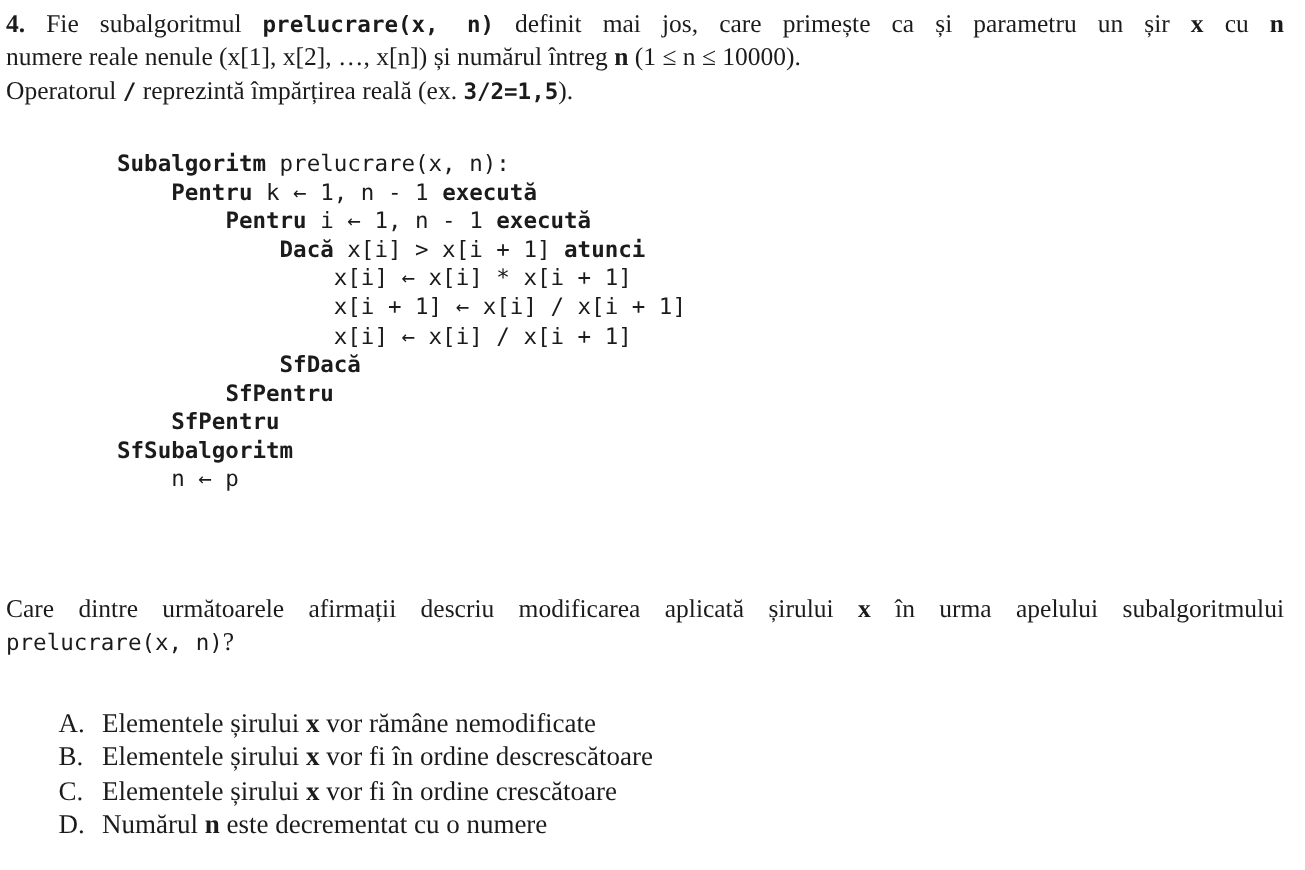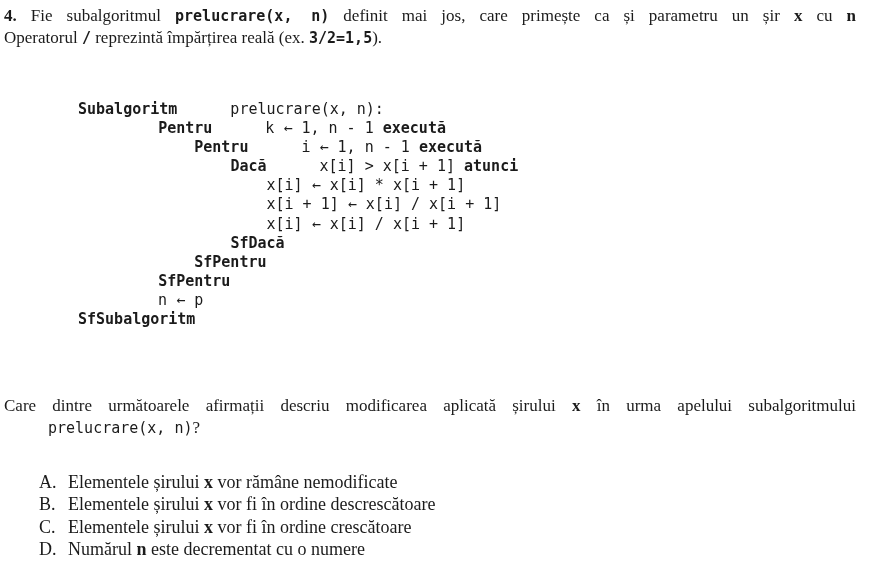--- a/index.html
+++ b/index.html
@@ -35,46 +35,47 @@
     font-size: 15px;
     line-height: 19.1px;
   }
   .options { position: absolute; left: 4px; top: 471px; }
   .opt { padding-left: 35px; font-size: 18px; line-height: 22.4px; }
   .letter { display: inline-block; width: 29px; }
   .otext  { }
   
   .serif   { font-family: "Liberation Serif", serif; }
   .serif-b { font-family: "Liberation Serif", serif; font-weight: bold; }
-  .mono    { font-family: "DejaVu Sans Mono", monospace; font-size: 15px; margin-left: 44px; }
+  .mono    { font-family: "DejaVu Sans Mono", monospace; font-size: 15px; }
   .mono-b  { font-family: "DejaVu Sans Mono", monospace; font-size: 15px; font-weight: bold; }
 </style>
 </head>
 <body>
 
 <div class="page">
 
   <div class="para intro">
     <div class="line just"><span class="serif-b">4.</span><span class="serif"> Fie subalgoritmul </span><span class="mono-b">prelucrare(x, n)</span><span class="serif"> definit mai jos, care primește ca și parametru un șir </span><span class="serif-b">x</span><span class="serif"> cu </span><span class="serif-b">n</span></div>
+    <div class="line"><span class="serif">numere reale nenule (x[1], x[2], …, x[n]) și numărul întreg </span><span class="serif-b">n</span><span class="serif"> (1 ≤ n ≤ 10000).</span></div>
     <div class="line"><span class="serif">Operatorul </span><span class="mono-b">/</span><span class="serif"> reprezintă împărțirea reală (ex. </span><span class="mono-b">3/2=1,5</span><span class="serif">).</span></div>
   </div>
 
   <div class="codeblock">
     <div class="cline"><span class="mono-b">Subalgoritm</span><span class="mono"> prelucrare(x, n):</span></div>
     <div class="cline"><span class="mono">    </span><span class="mono-b">Pentru</span><span class="mono"> k ← 1, n - 1 </span><span class="mono-b">execută</span></div>
     <div class="cline"><span class="mono">        </span><span class="mono-b">Pentru</span><span class="mono"> i ← 1, n - 1 </span><span class="mono-b">execută</span></div>
     <div class="cline"><span class="mono">            </span><span class="mono-b">Dacă</span><span class="mono"> x[i] &gt; x[i + 1] </span><span class="mono-b">atunci</span></div>
     <div class="cline"><span class="mono">                x[i] ← x[i] * x[i + 1]</span></div>
     <div class="cline"><span class="mono">                x[i + 1] ← x[i] / x[i + 1]</span></div>
     <div class="cline"><span class="mono">                x[i] ← x[i] / x[i + 1]</span></div>
     <div class="cline"><span class="mono">            </span><span class="mono-b">SfDacă</span></div>
     <div class="cline"><span class="mono">        </span><span class="mono-b">SfPentru</span></div>
     <div class="cline"><span class="mono">    </span><span class="mono-b">SfPentru</span></div>
+    <div class="cline"><span class="mono-b">SfSubalgoritm</span></div>
     <div class="cline"><span class="mono">    n ← p</span></div>
-    <div class="cline"><span class="mono-b">SfSubalgoritm</span></div>
   </div>
 
   <div class="para question">
     <div class="line just"><span class="serif">Care dintre următoarele afirmații descriu modificarea aplicată șirului </span><span class="serif-b">x</span><span class="serif"> în urma apelului subalgoritmului</span></div>
     <div class="line"><span class="mono">prelucrare(x, n)</span><span class="serif">?</span></div>
   </div>
 
   <div class="options">
     <div class="opt"><span class="letter">A.</span><span class="otext"><span class="serif">Elementele șirului </span><span class="serif-b">x</span><span class="serif"> vor rămâne nemodificate</span></span></div>
     <div class="opt"><span class="letter">B.</span><span class="otext"><span class="serif">Elementele șirului </span><span class="serif-b">x</span><span class="serif"> vor fi în ordine descrescătoare</span></span></div>

